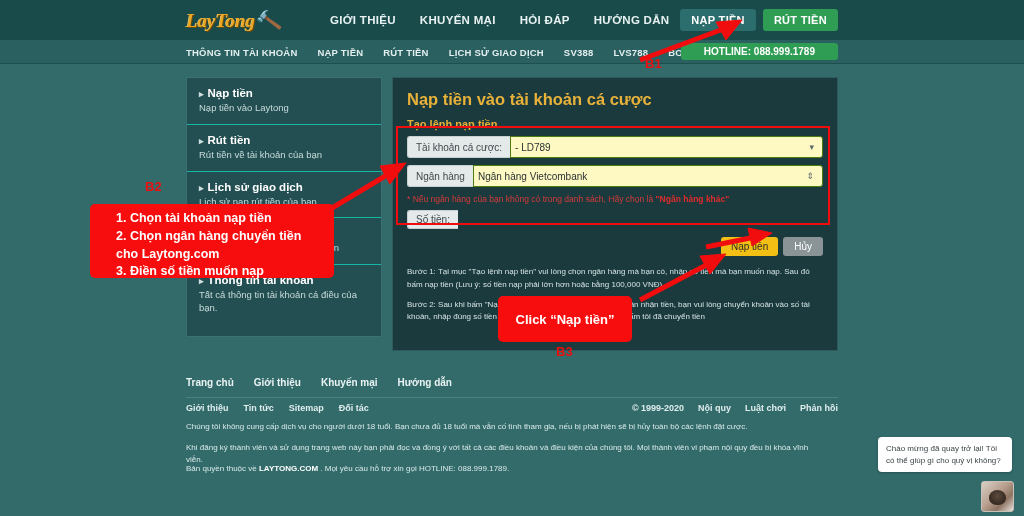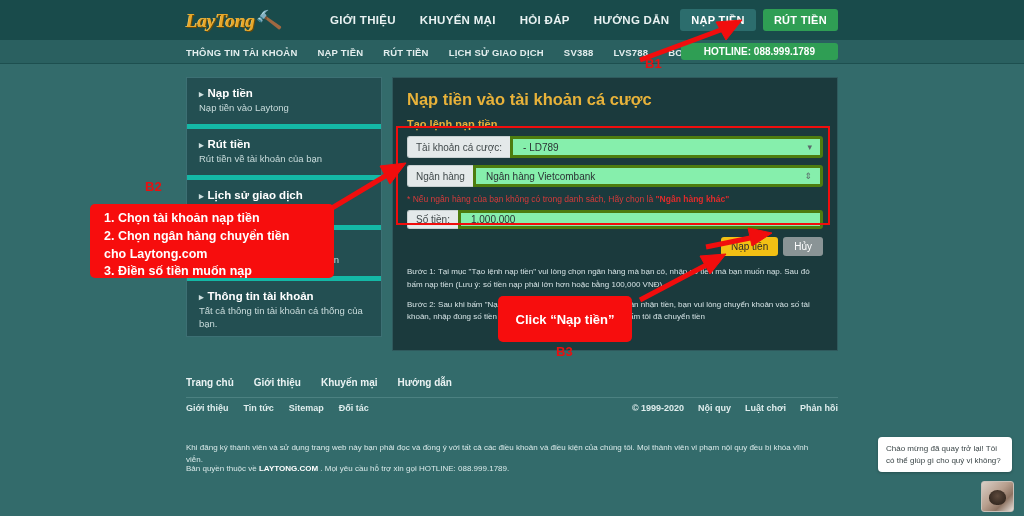--- a/index.html
+++ b/index.html
@@ -78,21 +78,21 @@
   
   .content {
     position: absolute; left: 186px; top: 77px; width: 652px; height: 274px;
   }
 
   
   .sidebar {
     position: absolute; left: 0; top: 0; width: 196px; height: 260px;
     background: #234f52; border: 1px solid #3d7074;
   }
-  .side-item { padding: 9px 12px 9px 12px; border-bottom: 5px solid #14b8a6; }
+  .side-item { padding: 9px 12px 9px 12px; border-bottom: 1px solid #14b8a6; }
   .side-item:last-child { border-bottom: none; }
   .side-title {
     color: #fff; font-size: 11.5px; font-weight: bold; margin-bottom: 3px;
   }
   .side-title .caret { color: #cfe0e0; font-size: 9px; margin-right: 4px; }
   .side-sub { color: #c9dcdc; font-size: 9.5px; line-height: 1.35; }
 
   
   .main {
     position: absolute; left: 206px; top: 0; width: 446px; height: 274px;
@@ -106,23 +106,23 @@
   }
 
   .form-row { display: flex; margin-bottom: 7px; height: 22px; }
   .ig-label {
     background: #e4e9ea; color: #41494b; font-size: 10px;
     display: flex; align-items: center; padding: 0 8px;
     border: 1px solid #c8d0d1; border-right: none;
     border-radius: 3px 0 0 3px; white-space: nowrap;
   }
   .ig-field {
-    flex: 1; background: #86efac; border: 3px solid #4d7c0f;
+    flex: 1; background: #fef9c3; border: 1px solid #4d7c0f;
     border-radius: 0 3px 3px 0; color: #2b3234; font-size: 10px;
-    display: flex; align-items: center; padding: 0 10px;
+    display: flex; align-items: center; padding: 0 4px;
     position: relative;
   }
   .ig-field .arrow {
     position: absolute; right: 8px; color: #5b6a6c; font-size: 9px;
   }
   .note {
     color: #d63a3a; font-size: 8.5px; margin: 1px 0 6px 0;
   }
   .note b { color: #e02b2b; }
 
@@ -188,21 +188,21 @@
     border-radius: 50% 50% 45% 45%;
   }
 
   
   .anno-box {
     position: absolute; background: #f70d0d; color: #fff;
     font-weight: bold; border-radius: 5px;
   }
   #anno-steps {
     left: 90px; top: 204px; width: 244px; height: 74px;
-    padding: 6px 14px; font-size: 12.5px; line-height: 1.42;
+    padding: 6px 26px; font-size: 12.5px; line-height: 1.42;
   }
   #anno-click {
     left: 498px; top: 296px; width: 134px; height: 46px;
     display: flex; align-items: center; justify-content: center;
     font-size: 13px;
   }
   .anno-label {
     position: absolute; color: #e81010; font-weight: bold; font-size: 13px;
   }
   #lbl-b1 { left: 645px; top: 56px; }
@@ -280,21 +280,21 @@
       <div class="side-item">
         <div class="side-title">
           <span class="caret">▸</span><span>Đổi mật khẩu</span>
         </div>
         <div class="side-sub">Đổi mật khẩu đăng nhập của bạn</div>
       </div>
       <div class="side-item">
         <div class="side-title">
           <span class="caret">▸</span><span>Thông tin tài khoản</span>
         </div>
-        <div class="side-sub">Tất cả thông tin tài khoản cá thống của bạn.</div>
+        <div class="side-sub">Tất cả thông tin tài khoản cá điều của bạn.</div>
       </div>
     </div>
 
     <div class="main">
       <div class="main-title">Nạp tiền vào tài khoản cá cược</div>
       <div class="sec-title">Tạo lệnh nạp tiền</div>
 
       <div class="form-row">
         <div class="ig-label">Tài khoản cá cược:</div>
         <div class="ig-field">
@@ -310,23 +310,20 @@
           <span class="arrow">⇕</span>
         </div>
       </div>
 
       <div class="note">
         <span>* Nếu ngân hàng của bạn không có trong danh sách, Hãy chọn là </span><b>"Ngân hàng khác"</b>
       </div>
 
       <div class="amount-row">
         <div class="ig-label">Số tiền:</div>
-        <div class="ig-field">
-          <span>1,000,000</span>
-        </div>
       </div>
 
       <div class="btn-row">
         <button class="btn-nap">Nạp tiền</button>
         <button class="btn-huy">Hủy</button>
       </div>
 
       <div class="step">Bước 1: Tại mục "Tạo lệnh nạp tiền" vui lòng chọn ngân hàng mà bạn có, nhập số tiền mà bạn muốn nạp. Sau đó bấm nạp tiền (Lưu ý: số tiền nạp phải lớn hơn hoặc bằng 100,000 VNĐ)</div>
       <div class="step">Bước 2: Sau khi bấm "Nạp Tiền" hệ thống sẽ hiện ra số tài khoản nhận tiền, bạn vui lòng chuyển khoản vào số tài khoản, nhập đúng số tiền và nội dung chuyển khoản. Sau đó bấm tôi đã chuyển tiền</div>
     </div>
@@ -345,20 +342,21 @@
       <a>Tin tức</a>
       <a>Sitemap</a>
       <a>Đối tác</a>
     </div>
     <div class="f-right">
       <span>© 1999-2020</span>
       <a>Nội quy</a>
       <a>Luật chơi</a>
       <a>Phản hồi</a>
     </div>
+    <div class="f-para" style="top:56px;">Chúng tôi không cung cấp dịch vụ cho người dưới 18 tuổi. Bạn chưa đủ 18 tuổi mà vẫn cố tình tham gia, nếu bị phát hiện sẽ bị hủy toàn bộ các lệnh đặt cược.</div>
     <div class="f-para" style="top:77px;">Khi đăng ký thành viên và sử dụng trang web này bạn phải đọc và đồng ý với tất cả các điều khoản và điều kiện của chúng tôi. Mọi thành viên vi phạm nội quy đều bị khóa vĩnh viễn.</div>
     <div class="f-para" style="top:98px;">
       <span>Bản quyền thuộc về </span><b>LAYTONG.COM</b><span> . Mọi yêu cầu hỗ trợ xin gọi HOTLINE: 088.999.1789.</span>
     </div>
   </div>
 
   <div class="chat-bubble">Chào mừng đã quay trở lại! Tôi có thể giúp gì cho quý vị không?</div>
   <div class="chat-avatar">
     <div class="face"></div>
   </div>

